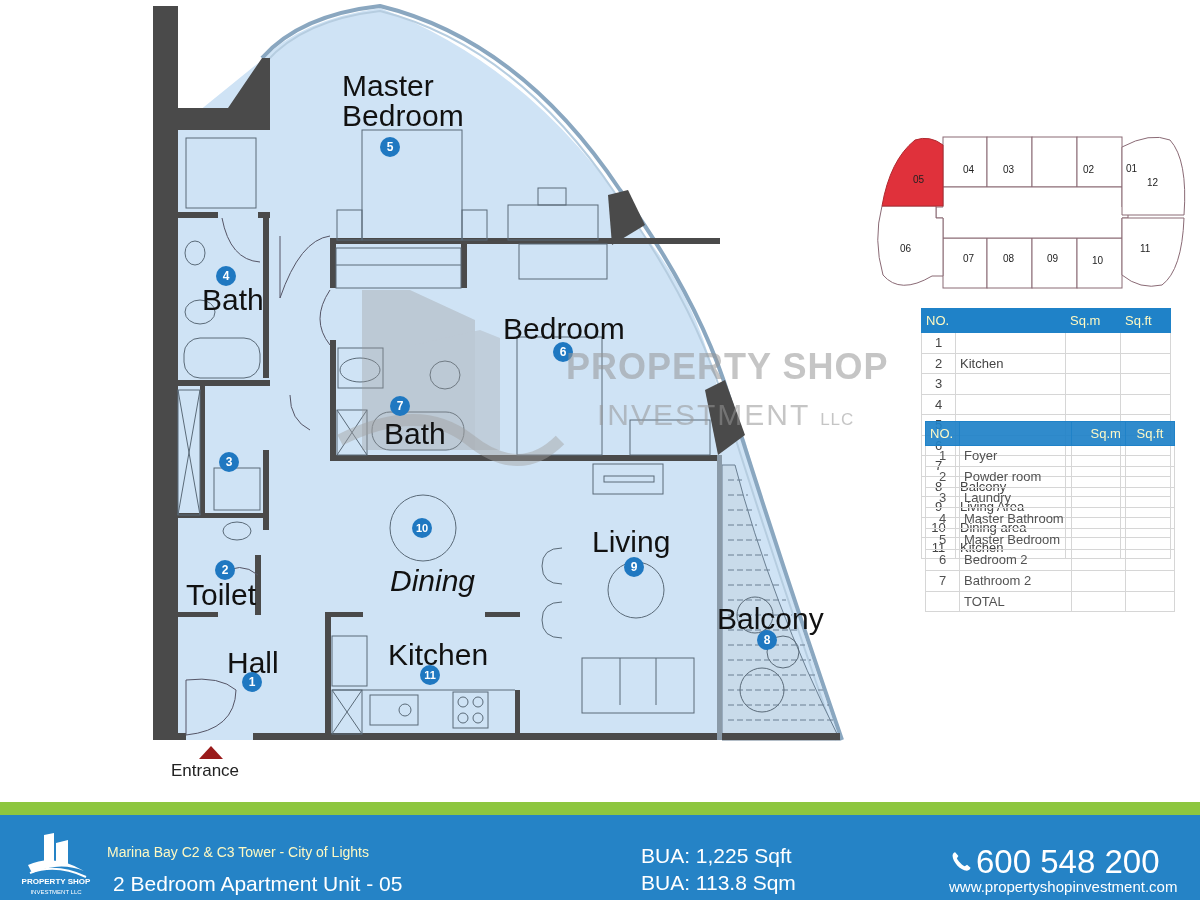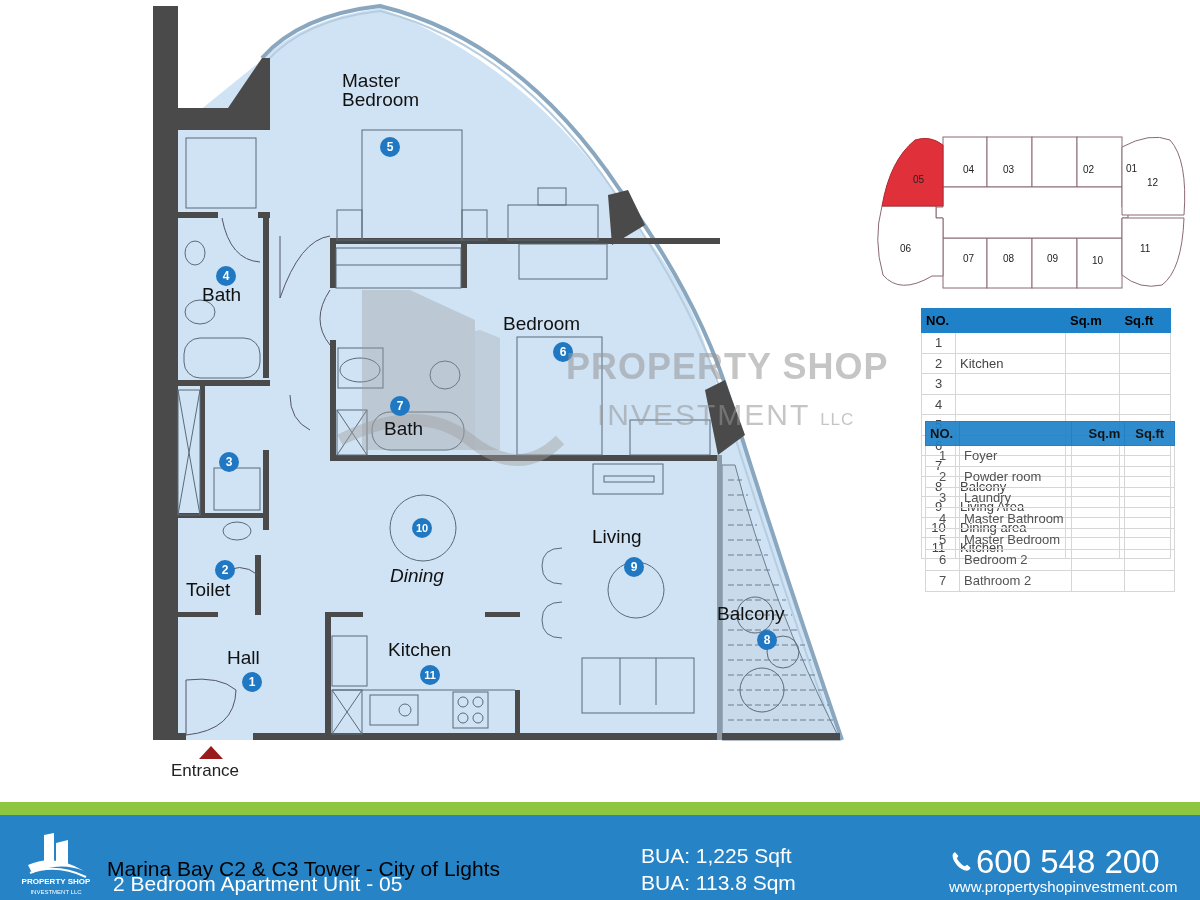--- a/index.html
+++ b/index.html
@@ -1,51 +1,51 @@
 <!DOCTYPE html>
 <html><head>
 <meta charset="utf-8">
 <style>
   * { box-sizing: border-box; margin: 0; padding: 0; }
   html, body { width: 1200px; height: 900px; background: #ffffff; overflow: hidden; }
   body { position: relative; font-family: "Liberation Sans", sans-serif; }
 
   #plan { position: absolute; left: 0; top: 0; width: 900px; height: 800px; }
-  .room-label { position: absolute; font-family: "Liberation Sans", sans-serif; color: #111; font-size: 19px; line-height: 1; white-space: nowrap; }
+  .room-label { position: absolute; font-family: "Liberation Sans", sans-serif; color: #111; font-size: 30px; line-height: 1; white-space: nowrap; }
   .badge { position: absolute; width: 20px; height: 20px; border-radius: 50%; background: #1f78c1; color: #fff; font-size: 12px; font-weight: bold; text-align: center; line-height: 20px; font-family: "Liberation Sans", sans-serif; }
   .badge.small { font-size: 11px; }
   .entrance-label { position: absolute; left: 171px; top: 761px; font-size: 17px; color: #222; }
   .entrance-arrow { position: absolute; left: 199px; top: 746px; width: 0; height: 0; border-left: 12px solid transparent; border-right: 12px solid transparent; border-bottom: 13px solid #9a1b1b; }
 
   .watermark { position: absolute; color: rgba(150,150,150,0.55); font-family: "Liberation Sans", sans-serif; white-space: nowrap; }
   .wm1 { left: 566px; top: 346px; font-size: 36px; font-weight: bold; letter-spacing: 1px; }
   .wm2 { left: 597px; top: 398px; font-size: 30px; letter-spacing: 2px; }
   .wm2 small { font-size: 17px; letter-spacing: 1px; }
 
   #keyplan { position: absolute; left: 870px; top: 130px; width: 330px; height: 170px; }
   .kp-label { position: absolute; font-size: 10px; color: #222; }
 
   .area-table { position: absolute; border-collapse: collapse; font-size: 13px; color: #444; }
-  .area-table th { background: #1f82c8; color: #000000; font-weight: bold; text-align: left; height: 24px; padding: 0 4px; font-size: 13px; border: 1px solid #1f82c8; }
+  .area-table th { background: #1f82c8; color: #fef9c3; font-weight: normal; text-align: left; height: 24px; padding: 0 4px; font-size: 13px; border: 1px solid #1f82c8; }
   .area-table td { border: 1px solid #d6d6d6; height: 20.5px; padding: 0 4px; background: transparent; }
   .area-table td.no { text-align: center; width: 34px; }
   #table-back { left: 921px; top: 308px; width: 250px; }
   #table-back td.name { width: 110px; }
   #table-front { left: 925px; top: 421px; width: 250px; }
   #table-front td.name { width: 112px; }
   #table-front th, #table-front td { opacity: 0.92; }
   .overlap-row td { height: 20.8px; }
 
   #footer-bar { position: absolute; left: 0; top: 802px; width: 1200px; height: 98px; }
   .green-strip { position: absolute; left: 0; top: 0; width: 1200px; height: 13px; background: #8dc63f; }
   .blue-band { position: absolute; left: 0; top: 13px; width: 1200px; height: 85px; background: #2583c6; }
   .logo { position: absolute; left: 14px; top: 16px; width: 84px; height: 70px; }
   .logo-text1 { position: absolute; left: 0; top: 46px; width: 84px; text-align: center; color: #fff; font-size: 8px; font-weight: bold; }
   .logo-text2 { position: absolute; left: 0; top: 58px; width: 84px; text-align: center; color: #fff; font-size: 6px; }
-  .foot-title { position: absolute; left: 107px; top: 29px; color: #000000; font-size: 21px; line-height: 1.2; margin-top: 12px; }
+  .foot-title { position: absolute; left: 107px; top: 29px; color: #fef9c3; font-size: 14px; line-height: 1.2; }
   .foot-sub { position: absolute; left: 107px; top: 56px; color: #fff; font-size: 21px; line-height: 1.2; margin-left: 6px; }
   .bua1 { position: absolute; left: 641px; top: 29px; color: #fff; font-size: 21px; }
   .bua2 { position: absolute; left: 641px; top: 56px; color: #fff; font-size: 21px; }
   .phone { position: absolute; left: 976px; top: 28px; color: #fff; font-size: 33px; }
   .phone-icon { position: absolute; left: 948px; top: 34px; width: 26px; height: 26px; }
   .url { position: absolute; left: 949px; top: 63px; color: #fff; font-size: 15px; }
 </style>
 </head>
 <body>
 
@@ -388,20 +388,26 @@
       </tr>
     <tr class="overlap-row">
         <td class="no">6</td>
         <td class="name">Bedroom 2</td>
         <td></td>
         <td></td>
       </tr>
     <tr class="overlap-row">
         <td class="no">7</td>
         <td class="name">Bathroom 2</td>
+        <td></td>
+        <td></td>
+      </tr>
+    <tr class="overlap-row">
+        <td class="no"></td>
+        <td class="name">TOTAL</td>
         <td></td>
         <td></td>
       </tr>
   </tbody>
 </table>
 
 <div id="footer-bar">
   <div class="green-strip"></div>
   <div class="blue-band">
     <div class="logo">

